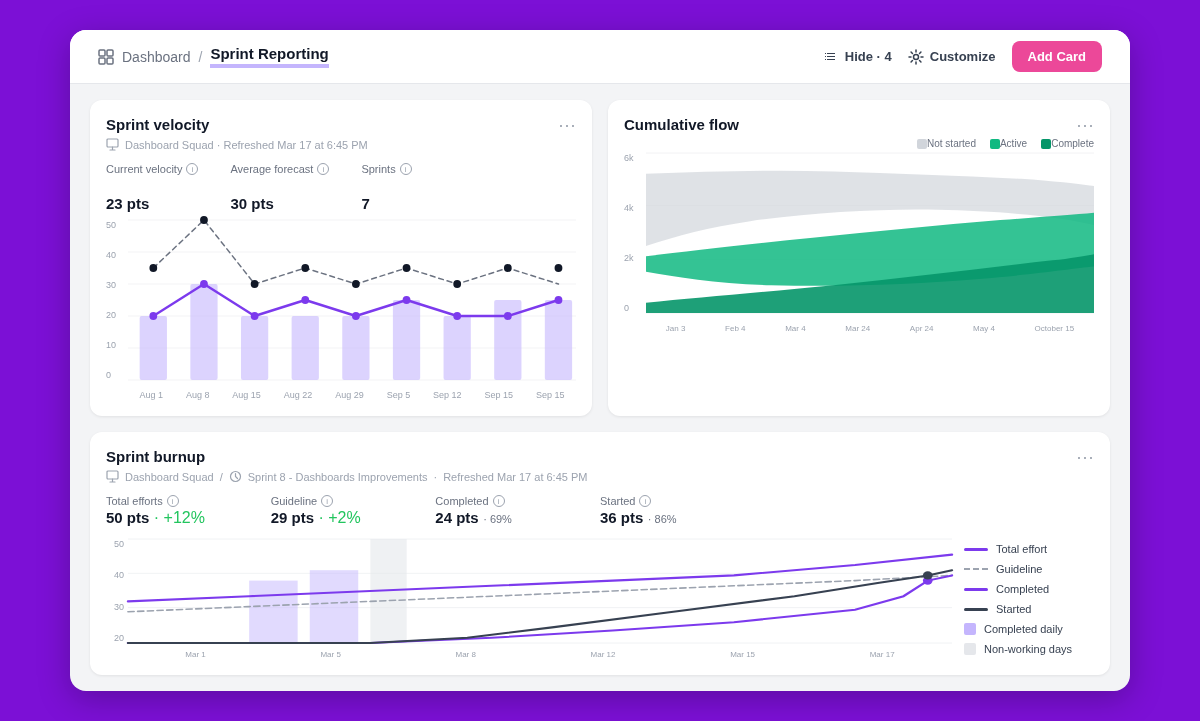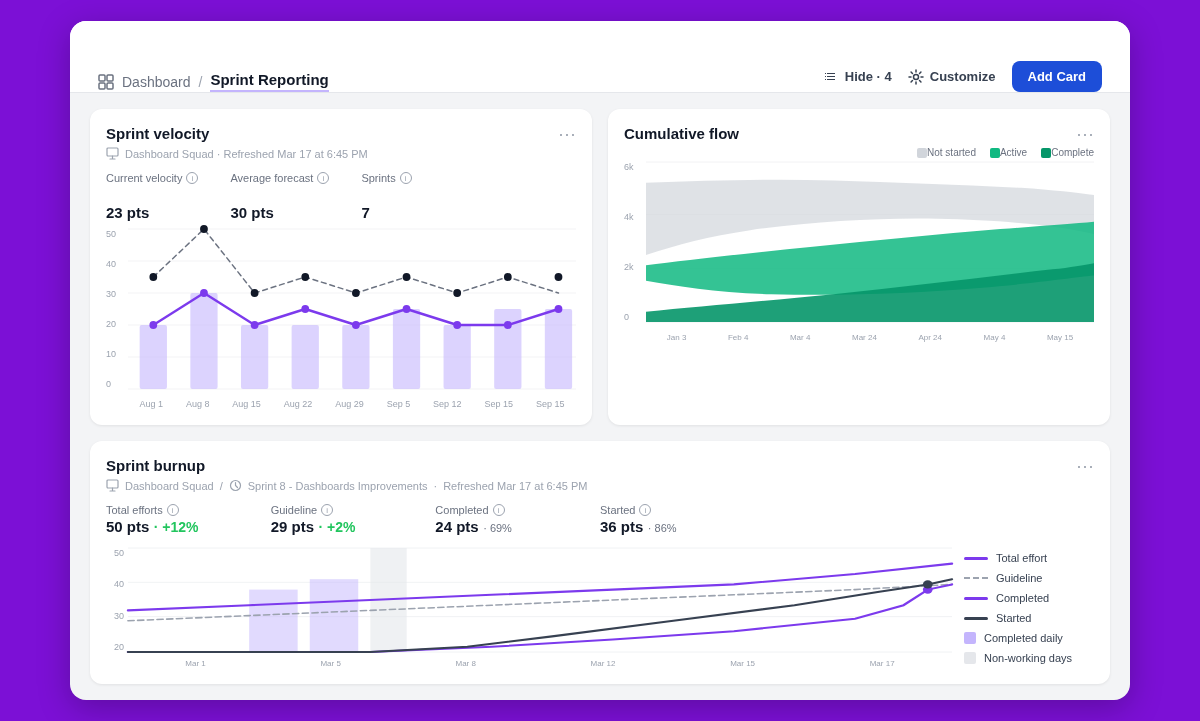--- a/index.html
+++ b/index.html
@@ -17,58 +17,58 @@
       border-radius: 16px;
       width: 1060px;
       min-height: 650px;
       overflow: hidden;
       box-shadow: 0 8px 32px rgba(0,0,0,0.25);
     }
     
     .header {
       background: #fff;
       display: flex;
-      align-items: flex-end;
+      align-items: center;
       justify-content: space-between;
       padding: 0 28px;
-      height: 72px;
+      height: 54px;
       border-bottom: 1px solid #e5e7eb;
     }
     .breadcrumb {
       display: flex;
       align-items: center;
       gap: 8px;
       font-size: 14px;
       color: #6b7280;
     }
     .breadcrumb-separator { color: #9ca3af; }
     .breadcrumb-current {
       color: #111827;
       font-weight: 600;
       font-size: 15px;
-      border-bottom: 2px solid #c4b5fd;
+      border-bottom: 4px solid #c4b5fd;
       padding-bottom: 2px;
     }
     .breadcrumb-icon {
       width: 16px; height: 16px;
       display: inline-flex; align-items: center; justify-content: center;
       color: #6b7280;
     }
     .header-actions {
       display: flex;
       align-items: center;
       gap: 16px;
     }
     .header-btn {
       display: flex; align-items: center; gap: 6px;
       background: none; border: none; cursor: pointer;
       font-size: 13px; color: #374151; font-weight: 700;
     }
     .add-card-btn {
-      background: #1d4ed8; color: #fff;
+      background: #ec4899; color: #fff;
       border: none; border-radius: 8px;
       padding: 8px 16px; font-size: 13px; font-weight: 600;
       cursor: pointer;
     }
     
     .main-content {
       padding: 16px 20px;
       display: flex;
       flex-direction: column;
       gap: 16px;
@@ -167,21 +167,21 @@
     .burnup-stats-row {
       display: flex;
       gap: 0;
       margin-bottom: 12px;
       flex-wrap: wrap;
     }
     .burnup-stat {
       flex: 1;
       min-width: 120px;
     }
-    .stat-change-pos { color: #22c55e; font-size: 14px; font-weight: 700; }
+    .stat-change-pos { color: #22c55e; font-size: 16px; font-weight: 400; }
     .burnup-chart-area {
       display: flex;
       gap: 12px;
     }
     .burnup-chart {
       flex: 1;
       height: 120px;
       position: relative;
     }
     .burnup-legend {
@@ -393,21 +393,21 @@
               <path d="M0,145 C50,140 110,135 180,128 C250,121 320,112 390,104 C408,102 420,100 430,98 L430,155 L0,155 Z" fill="#059669" opacity="0.9"></path>
             </svg>
           </div>
           <div class="chart-axis-x" style="font-size:8px;">
             <span>Jan 3</span>
               <span>Feb 4</span>
               <span>Mar 4</span>
               <span>Mar 24</span>
               <span>Apr 24</span>
               <span>May 4</span>
-              <span>May 15</span>
+              <span>October 15</span>
           </div>
         </div>
       </div>
     </div>
 
     <div class="burnup-card">
       <div class="card-header">
         <span class="card-title">Sprint burnup</span>
         <button class="more-btn">···</button>
       </div>

